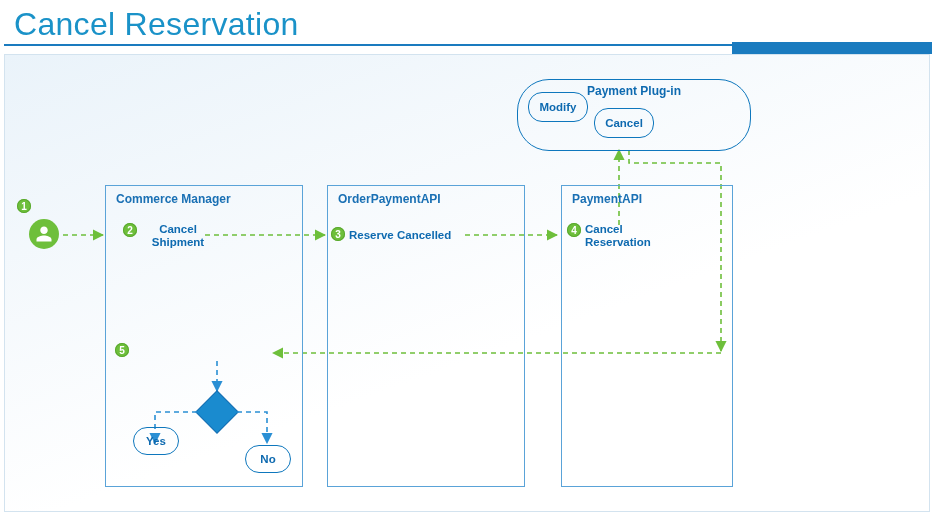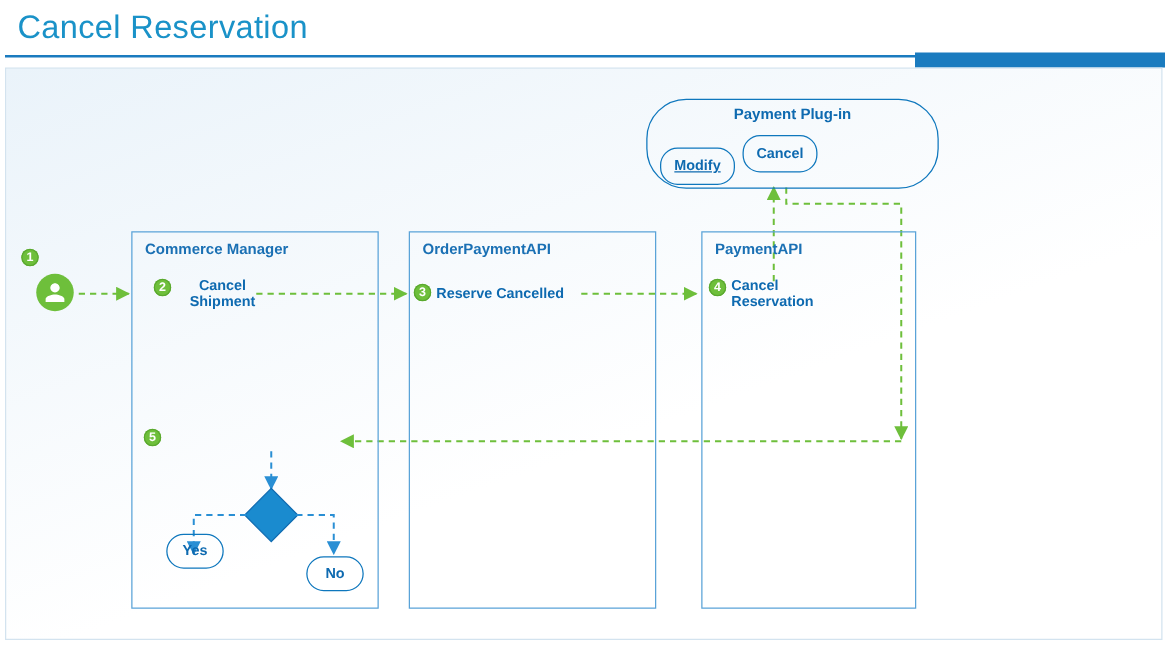--- a/index.html
+++ b/index.html
@@ -7,21 +7,21 @@
     font-family:"Segoe UI",Arial,sans-serif;
     background:#ffffff;
     color:#1a7bbf;
     width:941px;height:517px;
     position:relative;
     overflow:hidden;
   }
   
   .title{
     position:absolute;left:14px;top:6px;
-    font-size:26px;font-weight:300;color:#1a92c8;
+    font-size:32px;font-weight:300;color:#1a92c8;
     letter-spacing:.3px;
   }
   
   .bar-thin{position:absolute;left:4px;top:44px;width:924px;height:2px;background:#1a7bbf;}
   .bar-right{position:absolute;left:732px;top:42px;width:200px;height:12px;background:#1a7bbf;}
   
   .canvas{
     position:absolute;left:4px;top:54px;width:924px;height:456px;
     background:linear-gradient(160deg,#eaf3fa 0%,#ffffff 60%);
     border:1px solid #d3e3ef;
@@ -102,21 +102,21 @@
 
     <rect x="197" y="342" width="30" height="30" transform="rotate(45 212 357)" fill="#1a8bcf" stroke="#0e6ab0"></rect>
 
     <polyline points="192,357 150,357 150,388" fill="none" stroke="#2a8fd4" stroke-width="1.6" stroke-dasharray="5 4" marker-end="url(#arr-blue)"></polyline>
 
     <polyline points="232,357 262,357 262,388" fill="none" stroke="#2a8fd4" stroke-width="1.6" stroke-dasharray="5 4" marker-end="url(#arr-blue)"></polyline>
   </svg>
 
   <div class="abs plugin-box" style="left:512px;top:24px;width:232px;height:70px;border-radius:32px;">
     <div class="plugin-title" style="margin-top:4px">Payment Plug-in</div>
-    <div class="abs pill" style="left:10px; top:38px;width:58px;height:28px;text-decoration:underline;">Modify</div>
+    <div class="abs pill" style="left:10px; top:12px;width:58px;height:28px;">Modify</div>
     <div class="abs pill" style="left:76px; top:28px;width:58px;height:28px;">Cancel</div>
   </div>
 
   <div class="abs lane" style="left:100px;top:130px;width:196px;height:300px;">
     <div class="lane-title">Commerce Manager</div>
   </div>
   <div class="abs lane" style="left:322px;top:130px;width:196px;height:300px;">
     <div class="lane-title">OrderPaymentAPI</div>
   </div>
   <div class="abs lane" style="left:556px;top:130px;width:170px;height:300px;">

